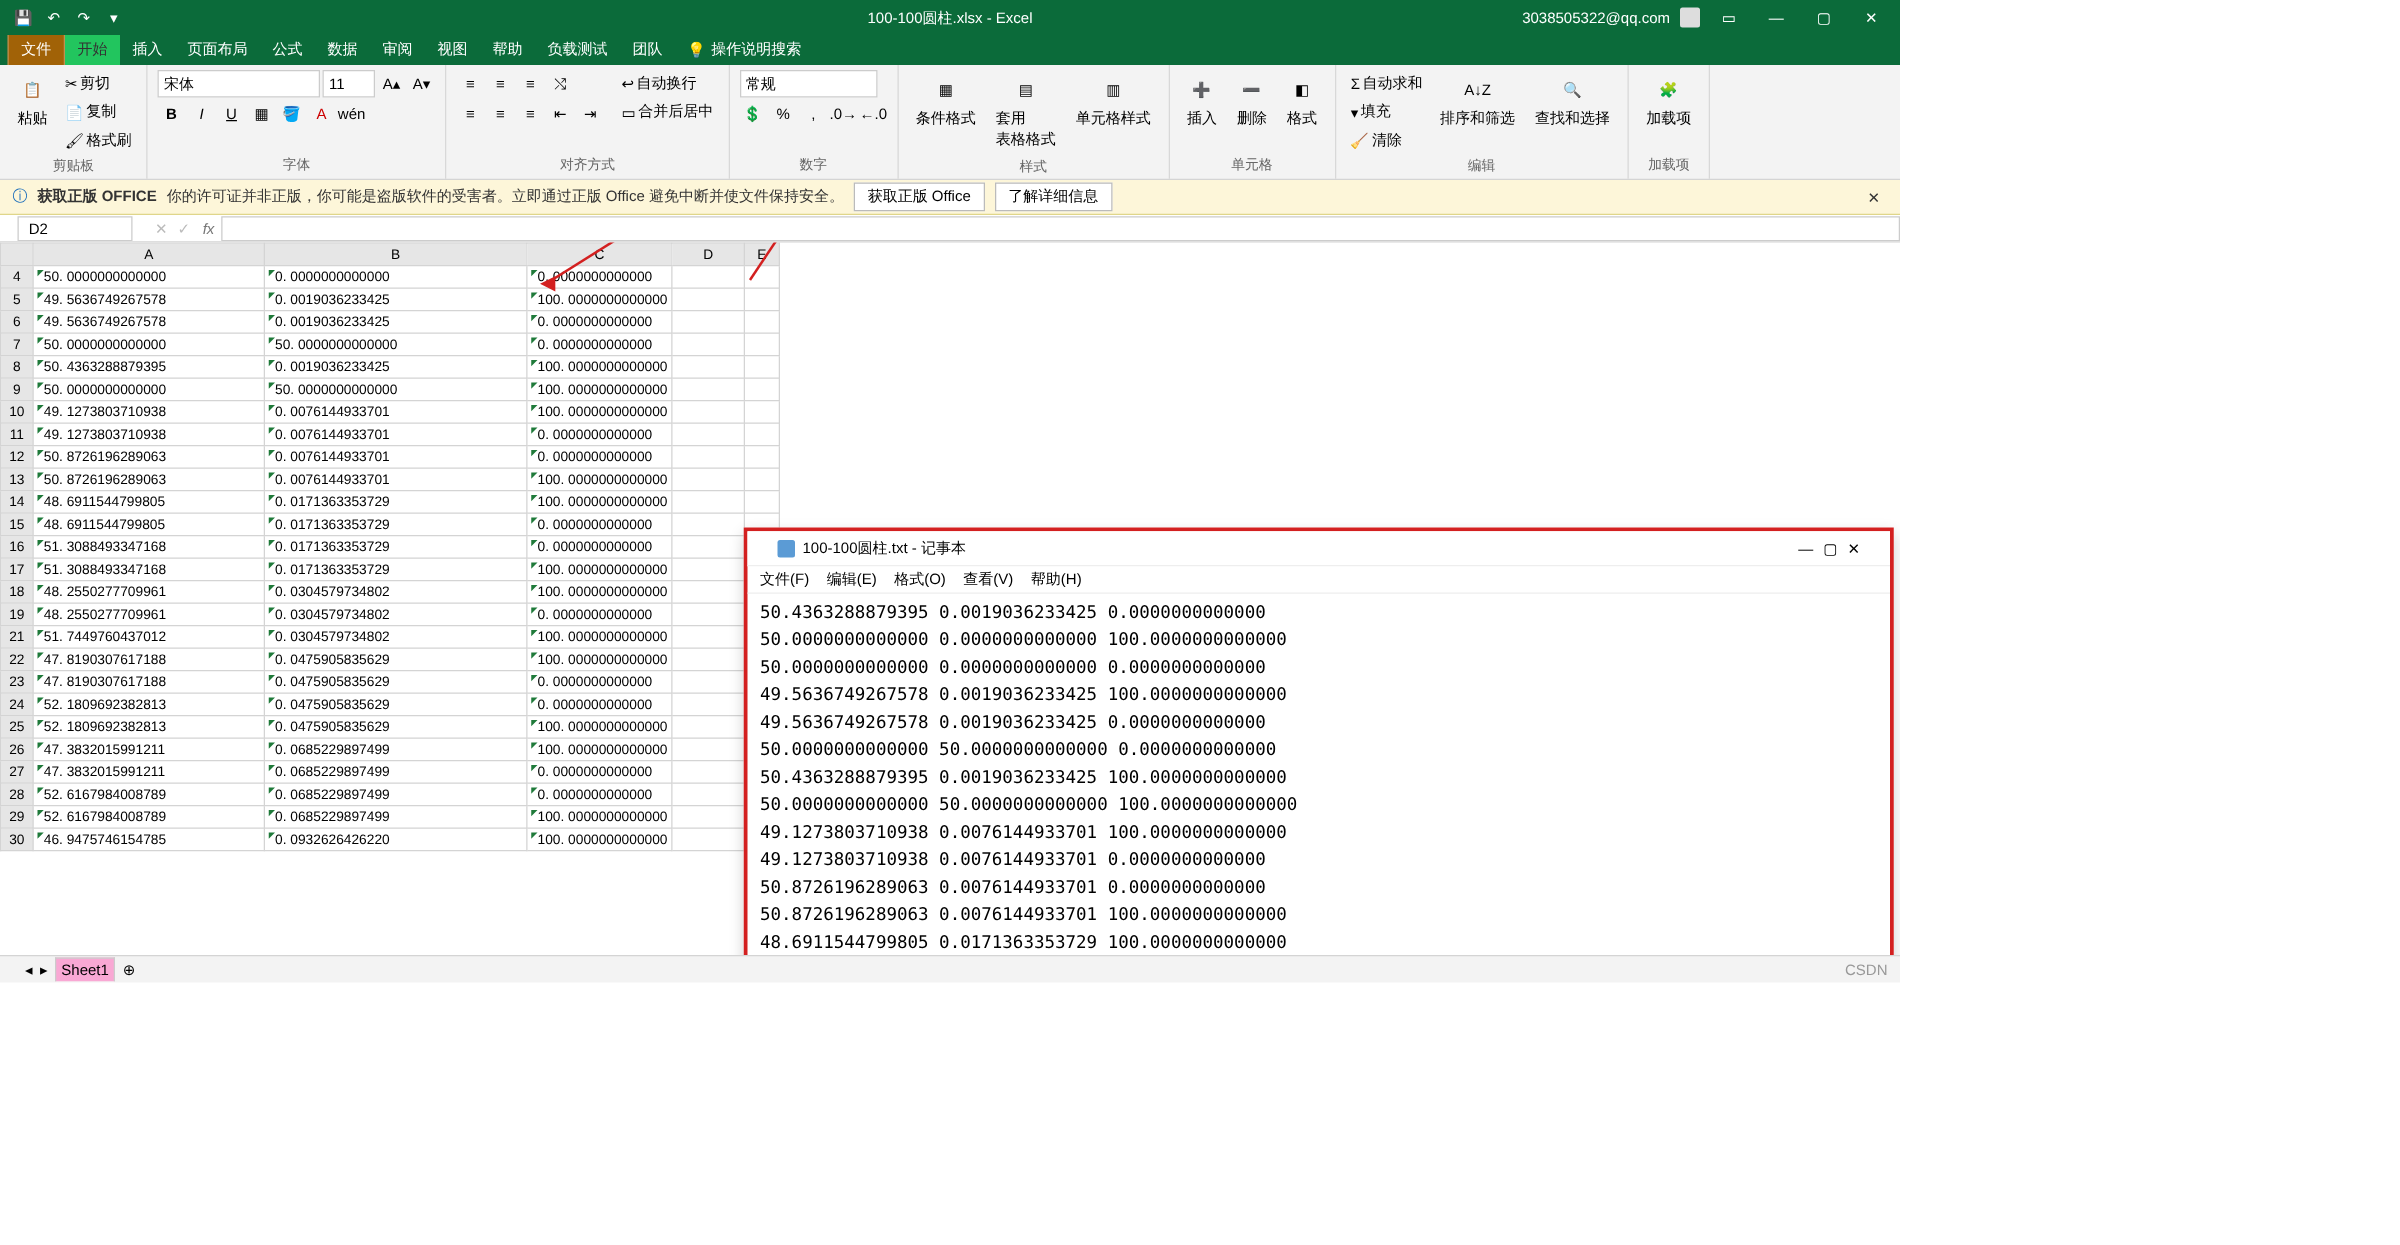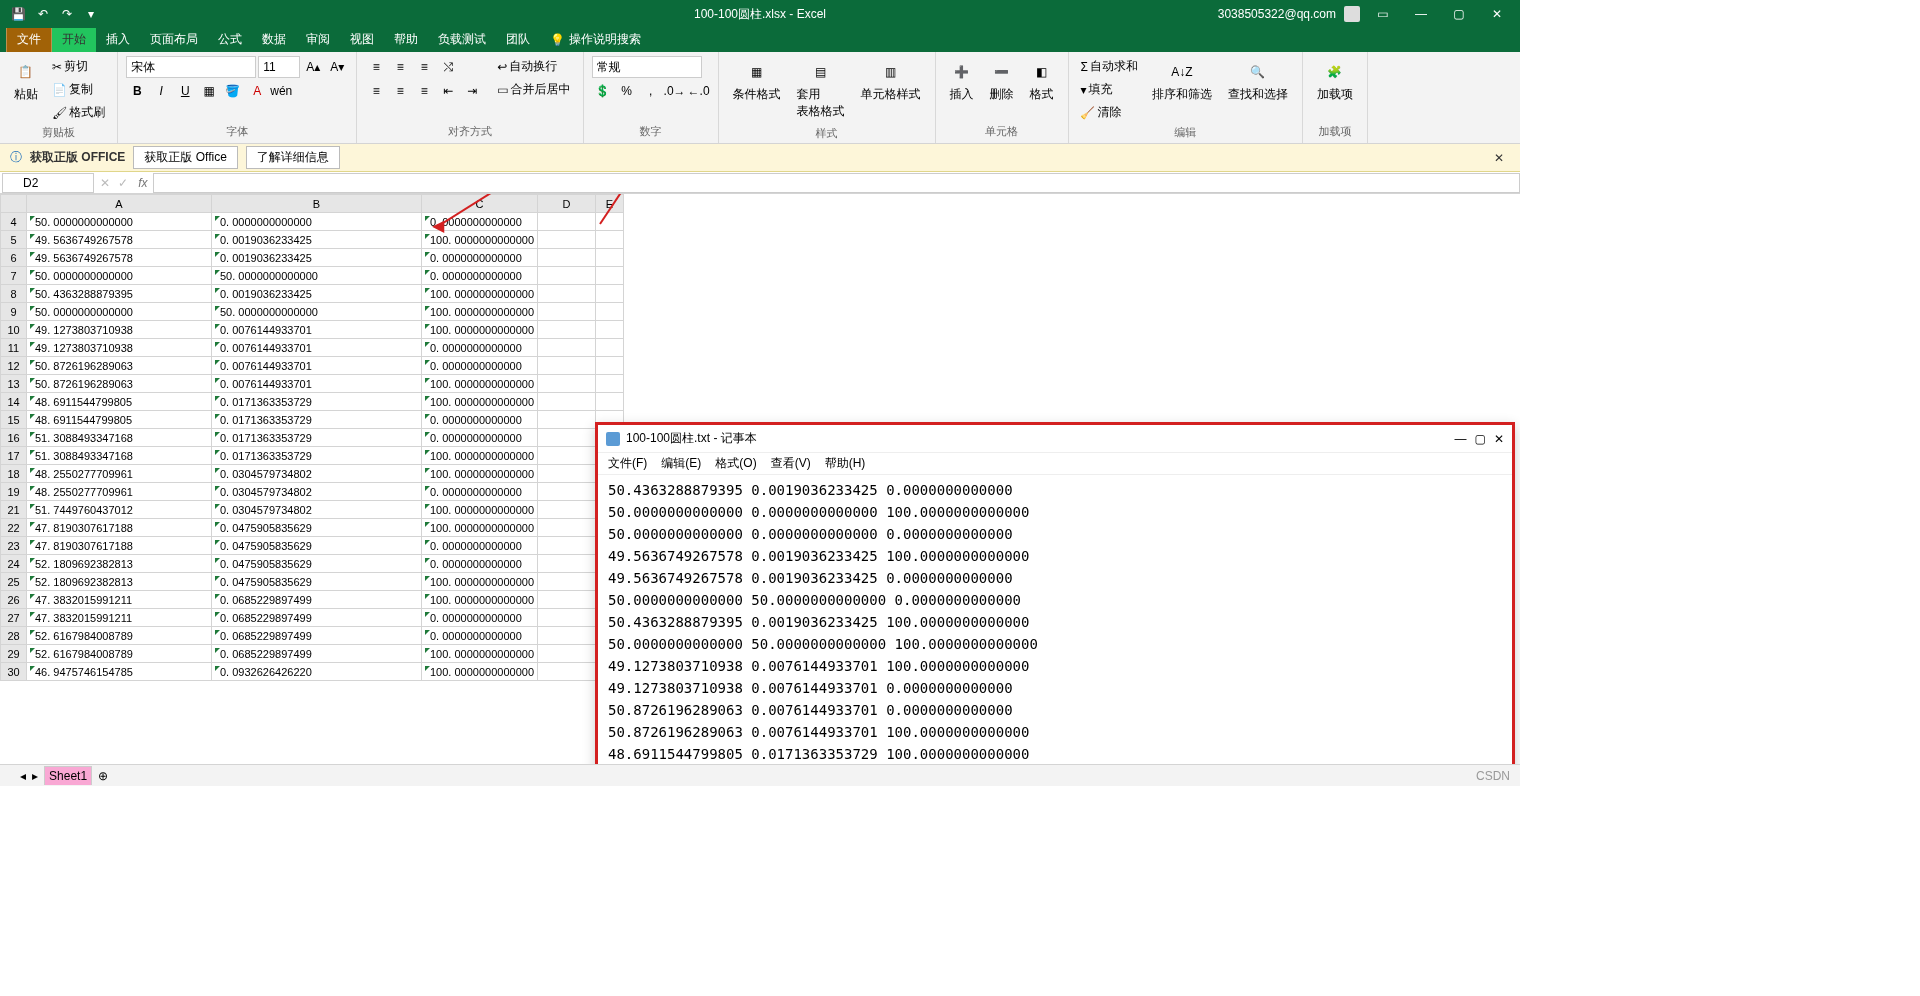--- a/index.html
+++ b/index.html
@@ -25,34 +25,34 @@
 .smallbtn{padding:2px 4px;cursor:pointer;display:flex;align-items:center;gap:2px}
 .font-sel{width:130px;height:22px;border:1px solid #ccc;background:#fff;padding:0 4px}
 .size-sel{width:42px;height:22px;border:1px solid #ccc;background:#fff;padding:0 4px}
 .row{display:flex;gap:2px}
 .col{display:flex;flex-direction:column;gap:2px}
 .btn-sq{width:22px;height:22px;display:flex;align-items:center;justify-content:center;cursor:pointer}
 .notice{height:28px;background:#fdf6d9;border-bottom:1px solid #e0d68a;display:flex;align-items:center;padding:0 10px;gap:8px;color:#333}
 .notice button{background:#fff;border:1px solid #bbb;padding:2px 10px;cursor:pointer}
 .notice .close{margin-left:auto;cursor:pointer;padding:0 6px}
 .fbar{height:22px;border-bottom:1px solid #d4d4d4;display:flex;align-items:center}
-.namebox{width:92px;height:20px;border:1px solid #ccc;margin:0 2px;padding:0 20px;background:#fff}
+.namebox{width:92px;height:20px;border:1px solid #ccc;margin:0 14px;padding:0 8px;background:#fff}
 .fbar .fx{padding:0 6px;font-style:italic;color:#777}
 .fbar .fxinput{flex:1;height:20px;border:1px solid #ccc;background:#fff;padding:0 4px}
 .sheet-area{position:relative;height:570px;overflow:hidden}
 table.grid{border-collapse:collapse;table-layout:fixed}
 table.grid th,table.grid td{border:1px solid #d4d4d4;height:18px;padding:0 3px;font-size:11px;white-space:nowrap;overflow:hidden}
 table.grid th{background:#e6e6e6;font-weight:normal;text-align:center}
 table.grid .rowh{width:26px;text-align:center;background:#e6e6e6}
 .triangle{display:inline-block;width:0;height:0;border-left:5px solid #1f7a3a;border-bottom:5px solid transparent;vertical-align:top}
 td.num{text-align:left}
 .sheettabs{height:22px;border-top:1px solid #d4d4d4;display:flex;align-items:center;padding-left:20px;gap:6px;background:#f3f3f3}
 .sheettabs .stab{background:#f9a8d4;border:1px solid #ccc;border-bottom:none;padding:2px 4px}
 .notepad{position:absolute;left:595px;top:228px;width:920px;height:485px;background:#fff;border:3px solid #d32020;z-index:10;box-shadow:0 4px 12px rgba(0,0,0,.2);display:flex;flex-direction:column}
-.np-title{height:28px;background:#fff;display:flex;align-items:center;padding:0 8px;gap:6px;border-bottom:1px solid #eee}
+.np-title{height:28px;background:#fff;display:flex;align-items:center;padding:0 24px;gap:6px;border-bottom:1px solid #eee}
 .np-title .np-ico{width:14px;height:14px;background:#5b9bd5;border-radius:2px}
 .np-title .right{margin-left:auto;display:flex;gap:8px}
 .np-menu{height:22px;display:flex;align-items:center;gap:14px;padding:0 10px;border-bottom:1px solid #eee}
 .np-body{flex:1;padding:4px 10px;font-family:Consolas,monospace;font-size:14px;line-height:22px;overflow:auto;white-space:pre}
 .arrowhead{position:absolute;color:#d32020;font-size:16px;z-index:5;pointer-events:none}
 svg.redline{position:absolute;z-index:5;pointer-events:none}
 </style>
 </head>
 <body>
 
@@ -232,20 +232,21 @@
           <span>加载项</span>
         </div>
       </div>
     <div class="rgroup-label">加载项</div>
   </div>
 </div>
 
 <div class="notice">
   <span style="color:#1e6fbb">ⓘ</span>
   <b>获取正版 OFFICE</b>
+  <span>你的许可证并非正版，你可能是盗版软件的受害者。立即通过正版 Office 避免中断并使文件保持安全。</span>
   <button>获取正版 Office</button>
   <button>了解详细信息</button>
   <span class="close">✕</span>
 </div>
 
 <div class="fbar">
   <input class="namebox" value="D2" style="">
   <span style="color:#bbb;padding:0 4px">✕</span>
   <span style="color:#bbb;padding:0 4px">✓</span>
   <span class="fx">fx</span>

